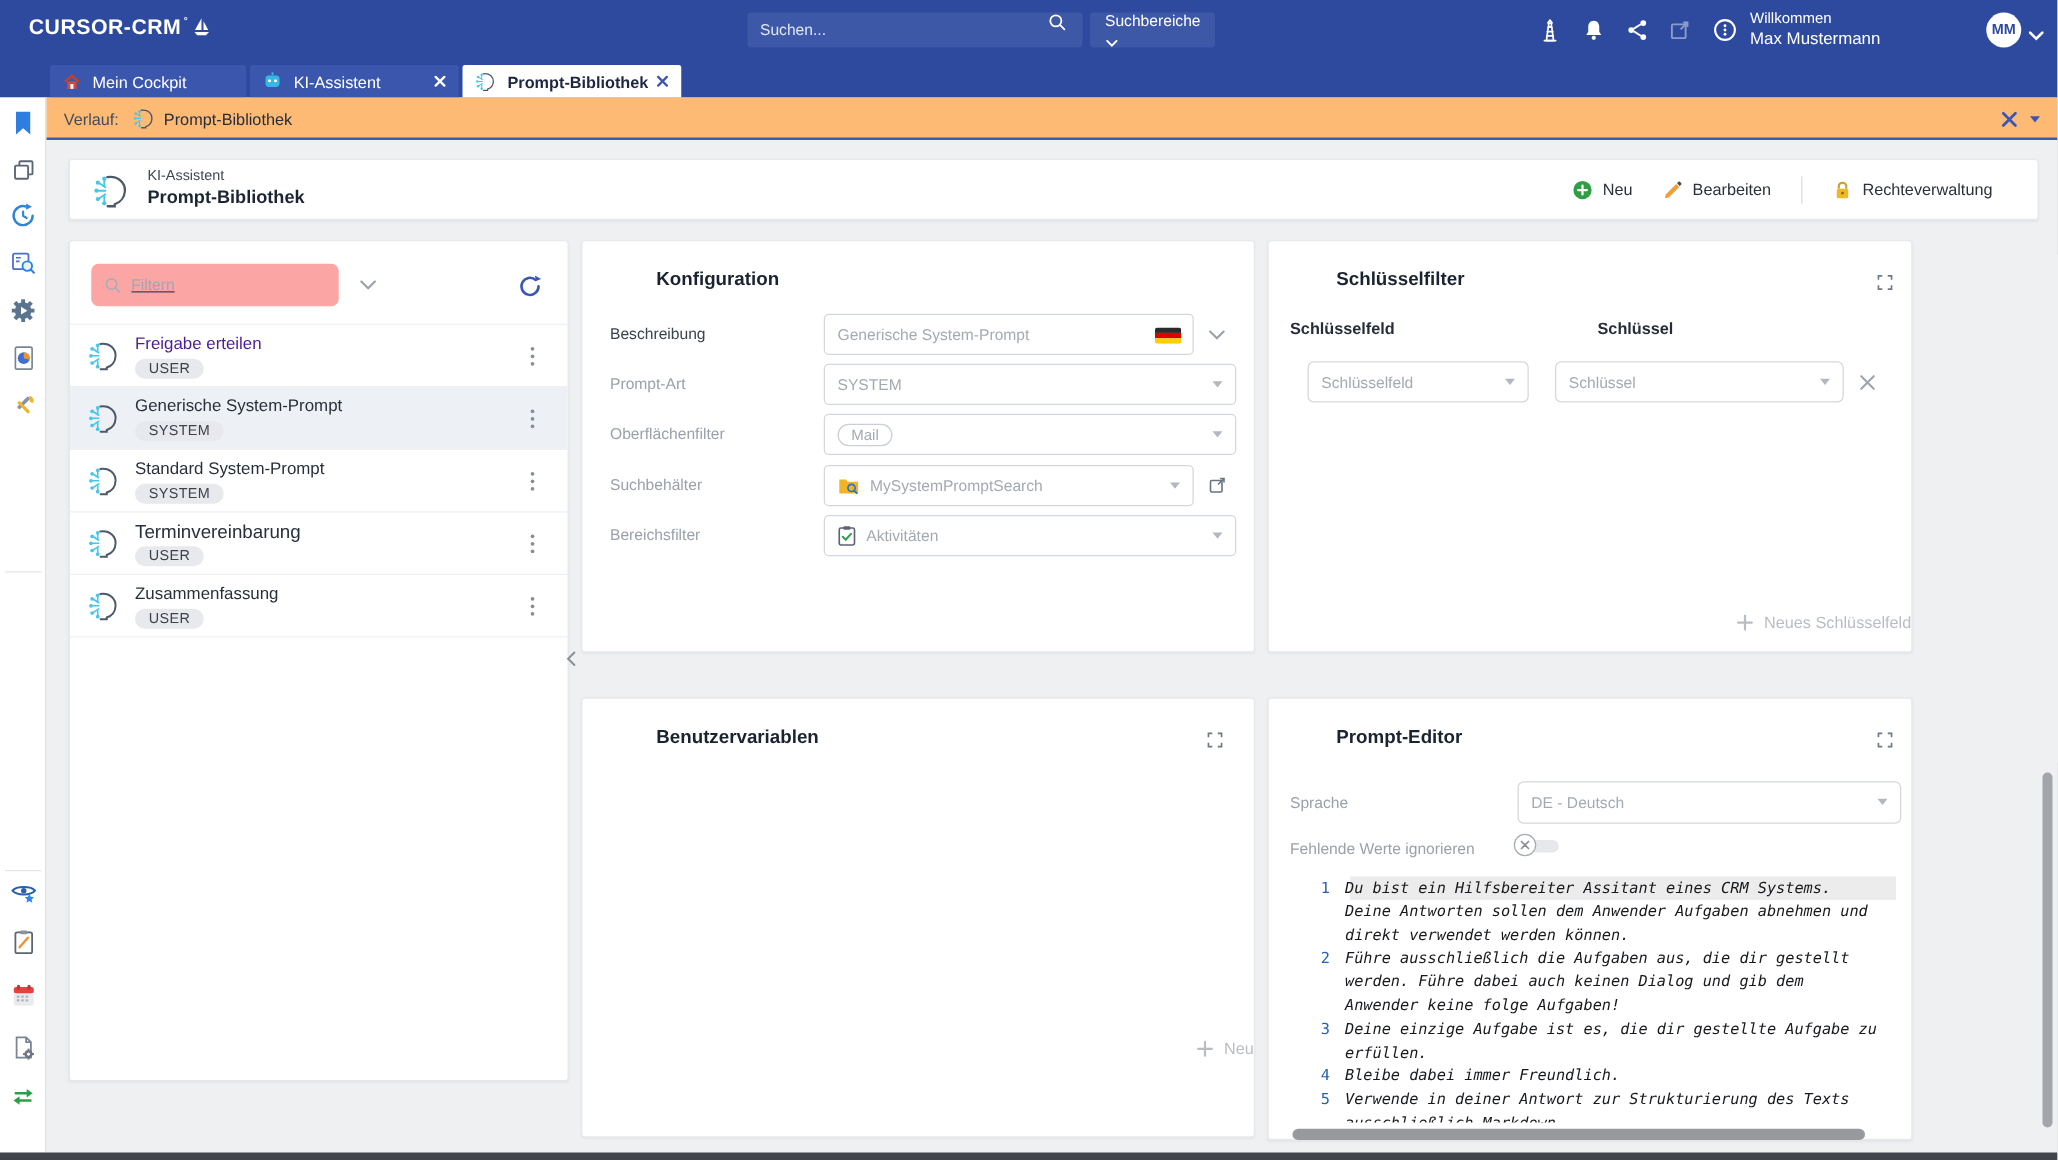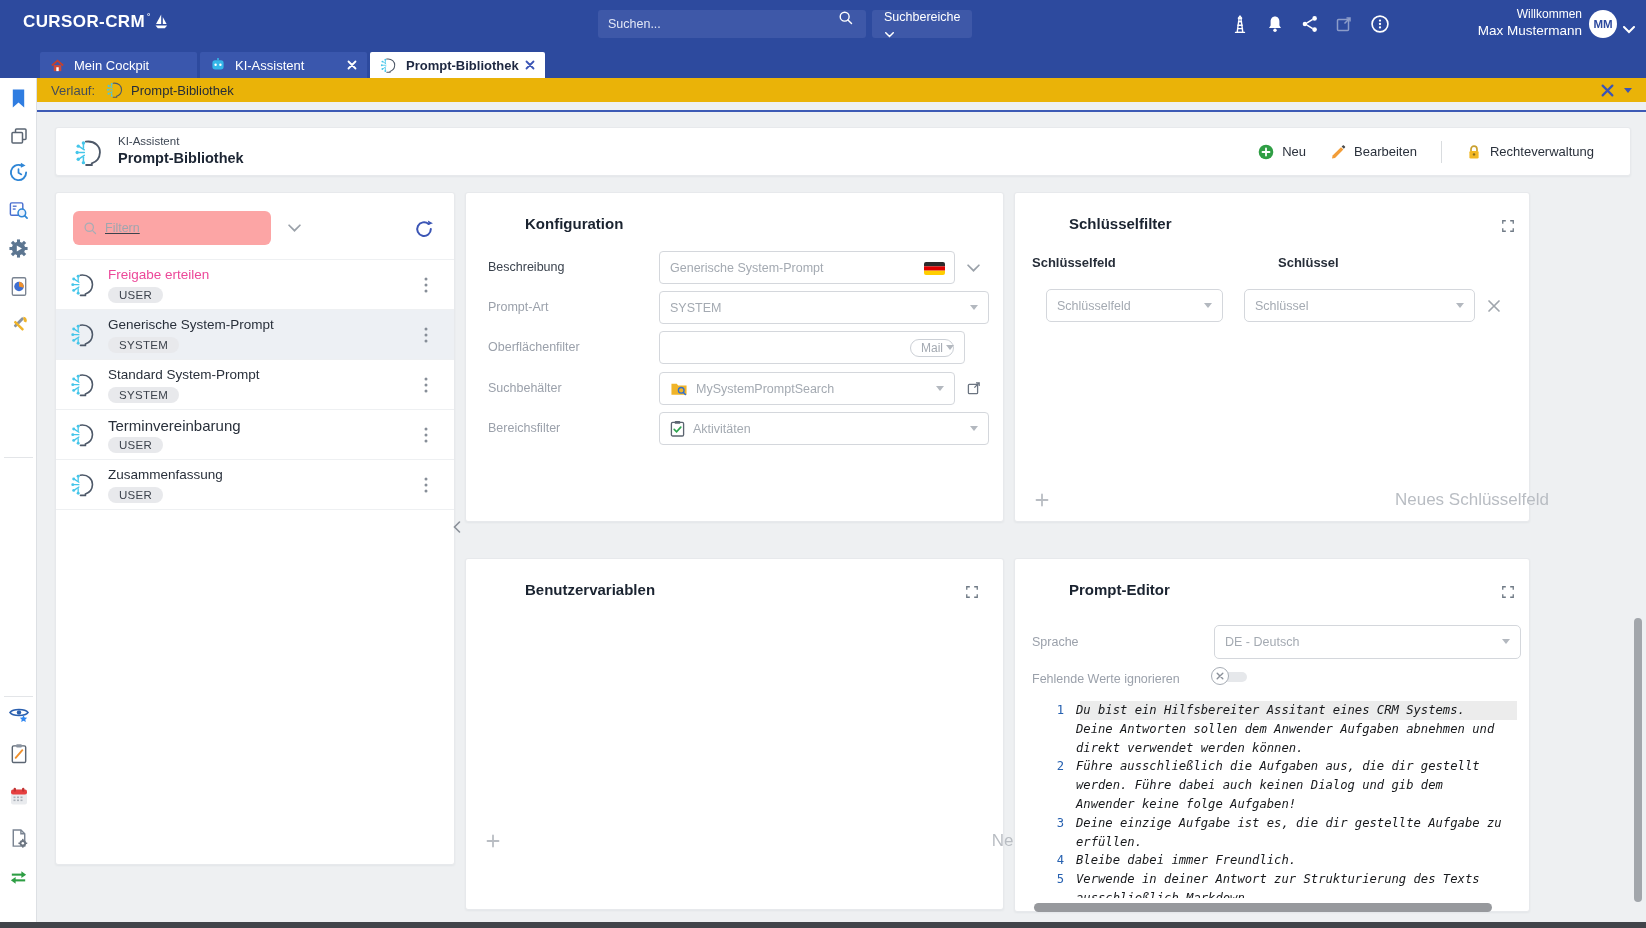--- a/index.html
+++ b/index.html
@@ -17,21 +17,21 @@
   .listitem{position:relative;height:50px;box-sizing:border-box;border-top:1px solid #eef0f2;}
   .badge{display:inline-block;background:#e8e9ec;color:#3d434d;font-size:11.5px;padding:2px 11px;border-radius:10px;letter-spacing:.3px;}
   .ed-line{display:flex;align-items:flex-start;}
   .ed-num{width:44px;text-align:right;padding-right:12px;box-sizing:border-box;font-family:"DejaVu Sans Mono",monospace;font-size:12.2px;line-height:18.8px;color:#2761b0;flex:none;}
   .ed-text{width:429px;font-family:"DejaVu Sans Mono",monospace;font-style:italic;font-size:12.2px;line-height:18.8px;color:#17191c;word-wrap:break-word;}
   input{font-family:"Liberation Sans",sans-serif;}
   input.tsearch{background:#3e58a8;border:none;outline:none;color:#fff;font-size:12.5px;padding:0 10px;box-sizing:border-box;border-radius:3px;}
   input.tsearch::placeholder{color:#e2e7f6;}
   input.filter{background:#fca5a5;border:none;outline:none;color:#3a424d;font-size:12.5px;padding:0 10px 0 32px;box-sizing:border-box;border-radius:6px;text-decoration:underline;}
   input.filter::placeholder{color:#a0a6af;}
-  .addrow{position:absolute;left:0;width:100%;display:flex;align-items:center;justify-content:space-between;gap:8px;color:#b9bdc3;font-size:17px;margin-left:20px;}
+  .addrow{position:absolute;left:0;width:100%;display:flex;align-items:center;justify-content:flex-end;gap:8px;color:#b9bdc3;font-size:13px;}
 </style>
 </head>
 <body>
 
 <div id="app">
 
   <svg width="0" height="0" style="position:absolute">
       <defs>
     <g id="ai-head">
       <path d="M11 3.4 C19.8 2.2 24.4 8.2 24.2 13.6 C24 18.4 21 22.3 16.6 23.7 L16.6 25.2 L11.3 25.2" fill="none" stroke="#4d5868" stroke-width="1.7" stroke-linecap="round"></path>
@@ -121,21 +121,21 @@
     <svg width="22" height="22" viewBox="0 0 20 20">
       <circle cx="10" cy="10" r="7.2" fill="none" stroke="#fff" stroke-width="1.5"></circle>
       <g fill="#fff">
           <circle cx="10" cy="6.9" r="1.05"></circle>
           <circle cx="10" cy="10" r="1.05"></circle>
           <circle cx="10" cy="13.1" r="1.05"></circle>
         </g>
     </svg>
   </div>
 
-  <div class="abs" style="left:1400px;top:7px;width:182px;text-align:right;color:#fff;">
+  <div class="abs" style="left:1400px;top:7px;width:182px;color:#fff;">
     <div style="font-size:12px;">Willkommen</div>
     <div style="font-size:13.5px;margin-top:2px;">Max Mustermann</div>
   </div>
   <div class="abs" style="left:1589px;top:10px;width:28px;height:28px;border-radius:50%;background:#fff;display:flex;align-items:center;justify-content:center;color:#2d4a9e;font-size:11.5px;font-weight:700;">
     <span>MM</span>
   </div>
   <div class="abs" style="left:1623px;top:20px;">
     <svg width="12" height="8" viewBox="0 0 12 8">
         <path d="M1 1 L6 6 L11 1" fill="none" stroke="#fff" stroke-width="2" stroke-linecap="round"></path>
       </svg>
@@ -173,21 +173,21 @@
       <svg width="17" height="17" viewBox="0 0 28 28" style="margin-right:9px;">
           <use href="#ai-head"></use>
         </svg>
       <span>Prompt-Bibliothek</span>
     </span>
     <svg width="10" height="10" viewBox="0 0 10 10">
         <path d="M1.5 1.5 L8.5 8.5 M8.5 1.5 L1.5 8.5" stroke="#3b55b5" stroke-width="1.8" stroke-linecap="round"></path>
       </svg>
   </div>
 
-  <div class="abs" style="left:37px;top:78px;width:1609px;height:24px;background:#eab308;display:flex;align-items:center;">
+  <div class="abs" style="left:37px;top:78px;width:1609px;height:34px;background:#fdba74;display:flex;align-items:center;">
     <span class="flabel" style="margin-left:14px;color:#454d58;font-size:13px;">Verlauf:</span>
     <svg width="18" height="18" viewBox="0 0 28 28" style="margin-left:11px;">
         <use href="#ai-head"></use>
       </svg>
     <span style="margin-left:7px;font-size:13px;color:#262d38;">Prompt-Bibliothek</span>
     <span style="flex:1;"></span>
     <svg width="13" height="13" viewBox="0 0 12 12" style="margin-right:10px;">
         <path d="M1.5 1.5 L10.5 10.5 M10.5 1.5 L1.5 10.5" stroke="#3b55b5" stroke-width="2" stroke-linecap="round"></path>
       </svg>
     <span style="margin-right:14px;width:0;height:0;border-left:4px solid transparent;border-right:4px solid transparent;border-top:5px solid #3b55b5;"></span>
@@ -354,21 +354,21 @@
     <svg width="20" height="20" viewBox="0 0 22 22" style="position:absolute;left:358px;top:26px;">
       <path d="M18.5 11 A7.5 7.5 0 1 1 16 5.5" fill="none" stroke="#3b55b5" stroke-width="2.2" stroke-linecap="round"></path>
       <path d="M15.2 1.6 L16.4 6.4 L20.8 4.6 Z" fill="#3b55b5"></path>
     </svg>
 
     <div class="abs" style="left:0;top:66px;width:398px;">
       <div class="listitem">
         <svg width="26" height="26" viewBox="0 0 28 28" style="position:absolute;left:14px;top:12px;">
             <use href="#ai-head"></use>
           </svg>
-        <div class="abs" style="left:52px;top:7px;font-size:13.5px;color:#ec4899;">Freigabe erteilen</div>
+        <div class="abs" style="left:52px;top:7px;font-size:13.5px;color:#4c1d95;">Freigabe erteilen</div>
         <div class="abs" style="left:52px;top:25px;"><span class="badge">USER</span></div>
         <svg width="4" height="16" viewBox="0 0 4 16" style="position:absolute;right:26px;top:17px;">
             <g fill="#878e98">
               <circle cx="2" cy="2" r="1.5"></circle>
               <circle cx="2" cy="8" r="1.5"></circle>
               <circle cx="2" cy="14" r="1.5"></circle>
             </g>
           </svg>
       </div>
       <div class="listitem" style="background:#edf0f4;">
@@ -453,21 +453,21 @@
         <path d="M1 1 L6 6 L11 1" fill="none" stroke="#9aa1a9" stroke-width="1.6" stroke-linecap="round"></path>
       </svg>
 
     <div class="flabel abs" style="left:22px;top:98px;height:33px;line-height:33px;">Prompt-Art</div>
     <div class="fbox" style="left:193px;top:98px;width:330px;">
       <span>SYSTEM</span>
       <span class="caret"></span>
     </div>
 
     <div class="flabel abs" style="left:22px;top:138px;height:33px;line-height:33px;">Oberflächenfilter</div>
-    <div class="fbox" style="left:193px;top:138px;width:306px;justify-content:flex-end;">
+    <div class="fbox" style="left:193px;top:138px;width:330px;">
       <span style="border:1.5px solid #ccd0d6;border-radius:10px;padding:1px 10px;font-size:12px;color:#a4aab2;">Mail</span>
       <span class="caret"></span>
     </div>
 
     <div class="flabel abs" style="left:22px;top:179px;height:33px;line-height:33px;">Suchbehälter</div>
     <div class="fbox" style="left:193px;top:179px;width:296px;">
       <svg width="18" height="16" viewBox="0 0 20 18" style="margin-right:8px;flex:none;">
         <path d="M1.5 3 H7.5 L9 5 H18.5 V15.5 H1.5 Z" fill="#f0b429"></path>
         <circle cx="12.5" cy="10.5" r="3.2" fill="none" stroke="#2f6fd1" stroke-width="1.5"></circle>
           <line x1="14.9" y1="12.9" x2="17.2" y2="15.2" stroke="#2f6fd1" stroke-width="1.7" stroke-linecap="round"></line>

